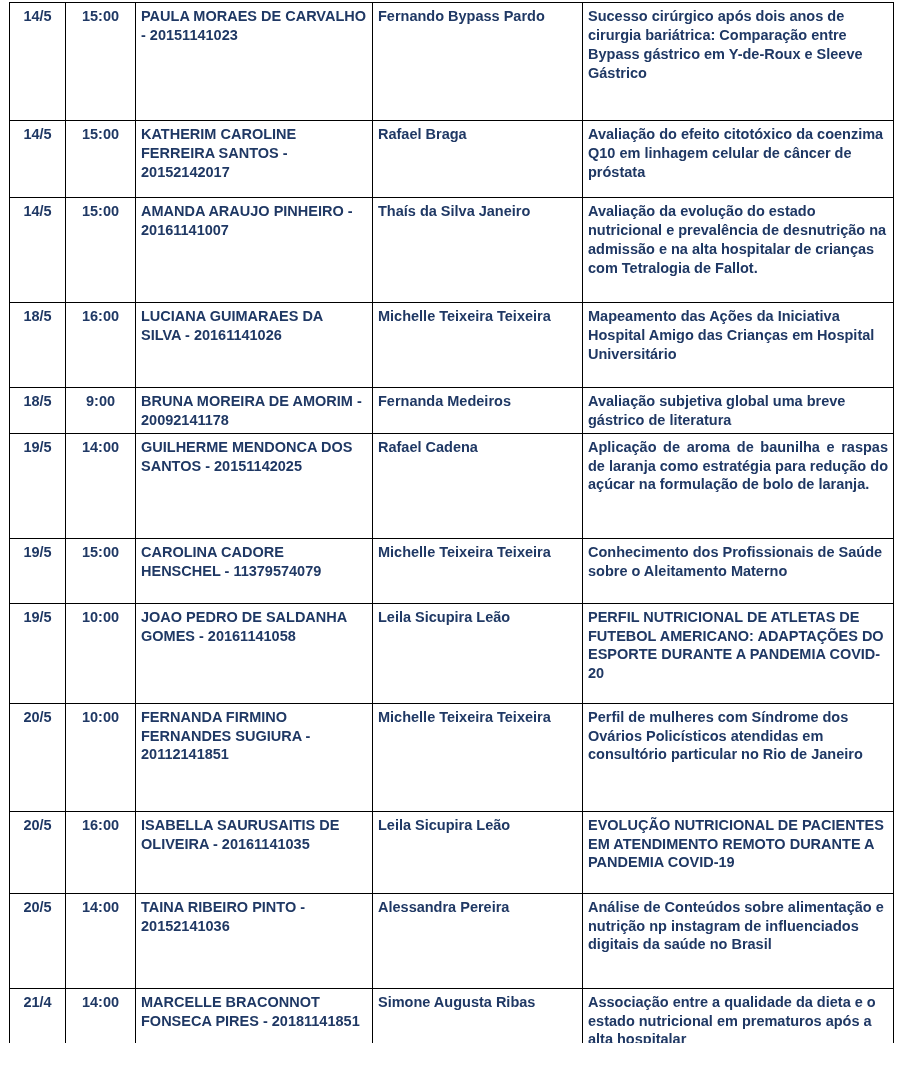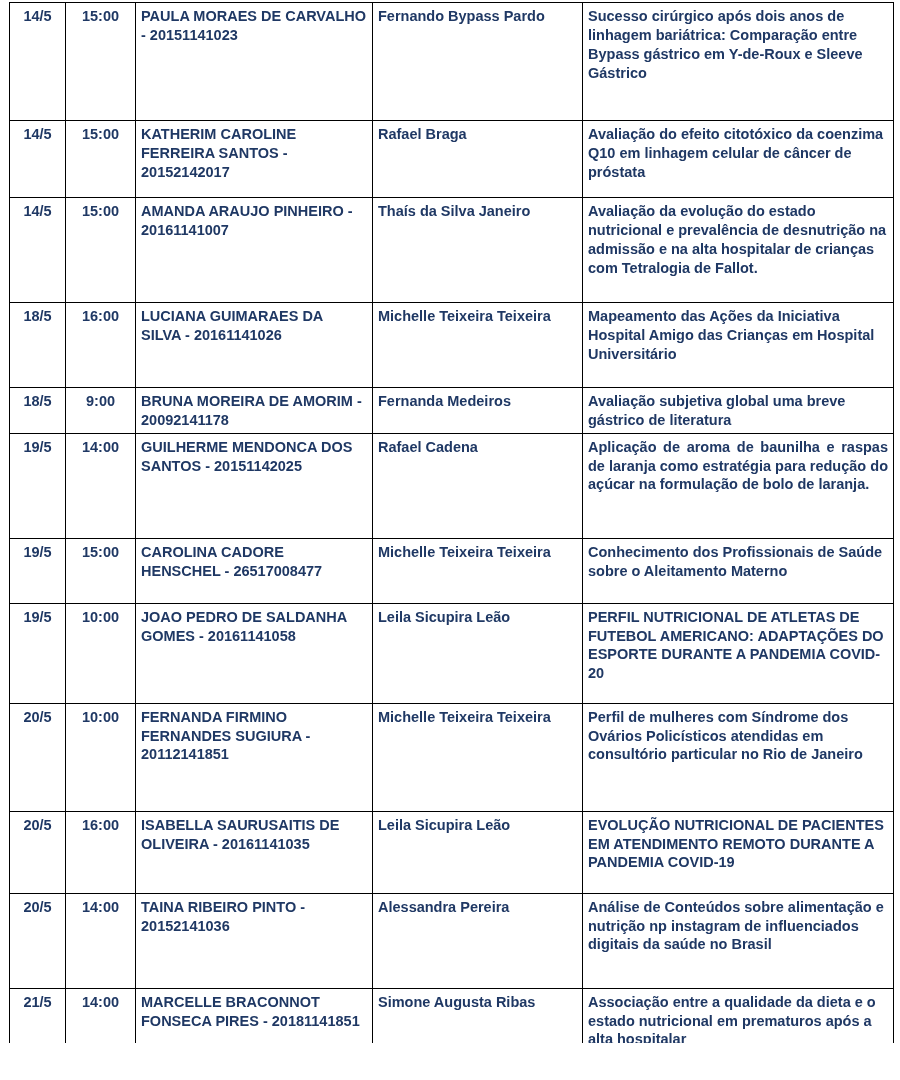--- a/index.html
+++ b/index.html
@@ -60,21 +60,21 @@
       <col style="width:237px">
       <col style="width:210px">
       <col style="width:311px">
     </colgroup>
     <tbody>
         <tr style="height: 118px;">
           <td class="col-date">14/5</td>
           <td class="col-time">15:00</td>
           <td class="col-student">PAULA MORAES DE CARVALHO - 20151141023</td>
           <td class="col-advisor">Fernando Bypass Pardo</td>
-          <td class="col-title">Sucesso cirúrgico após dois anos de linhagem bariátrica: Comparação entre Bypass gástrico em Y-de-Roux e Sleeve Gástrico</td>
+          <td class="col-title">Sucesso cirúrgico após dois anos de cirurgia bariátrica: Comparação entre Bypass gástrico em Y-de-Roux e Sleeve Gástrico</td>
         </tr>
         <tr style="height: 77px;">
           <td class="col-date">14/5</td>
           <td class="col-time">15:00</td>
           <td class="col-student">KATHERIM CAROLINE FERREIRA SANTOS - 20152142017</td>
           <td class="col-advisor">Rafael Braga</td>
           <td class="col-title">Avaliação do efeito citotóxico da coenzima Q10 em linhagem celular de câncer de próstata</td>
         </tr>
         <tr style="height: 105px;">
           <td class="col-date">14/5</td>
@@ -100,21 +100,21 @@
         <tr style="height: 105px;">
           <td class="col-date">19/5</td>
           <td class="col-time">14:00</td>
           <td class="col-student">GUILHERME MENDONCA DOS SANTOS - 20151142025</td>
           <td class="col-advisor">Rafael Cadena</td>
           <td class="col-title justify">Aplicação de aroma de baunilha e raspas de laranja como estratégia para redução do açúcar na formulação de bolo de laranja.</td>
         </tr>
         <tr style="height: 65px;">
           <td class="col-date">19/5</td>
           <td class="col-time">15:00</td>
-          <td class="col-student">CAROLINA CADORE HENSCHEL - 26517008477</td>
+          <td class="col-student">CAROLINA CADORE HENSCHEL - 11379574079</td>
           <td class="col-advisor">Michelle Teixeira Teixeira</td>
           <td class="col-title">Conhecimento dos Profissionais de Saúde sobre o Aleitamento Materno</td>
         </tr>
         <tr style="height: 100px;">
           <td class="col-date">19/5</td>
           <td class="col-time">10:00</td>
           <td class="col-student">JOAO PEDRO DE SALDANHA GOMES - 20161141058</td>
           <td class="col-advisor">Leila Sicupira Leão</td>
           <td class="col-title">PERFIL NUTRICIONAL DE ATLETAS DE FUTEBOL AMERICANO: ADAPTAÇÕES DO ESPORTE DURANTE A PANDEMIA COVID-20</td>
         </tr>
@@ -133,21 +133,21 @@
           <td class="col-title">EVOLUÇÃO NUTRICIONAL DE PACIENTES EM ATENDIMENTO REMOTO DURANTE A PANDEMIA COVID-19</td>
         </tr>
         <tr style="height: 95px;">
           <td class="col-date">20/5</td>
           <td class="col-time">14:00</td>
           <td class="col-student">TAINA RIBEIRO PINTO - 20152141036</td>
           <td class="col-advisor">Alessandra Pereira</td>
           <td class="col-title">Análise de Conteúdos sobre alimentação e nutrição np instagram de influenciados digitais da saúde no Brasil</td>
         </tr>
         <tr style="height: 85px;">
-          <td class="col-date">21/5</td>
+          <td class="col-date">21/4</td>
           <td class="col-time">14:00</td>
           <td class="col-student">MARCELLE BRACONNOT FONSECA PIRES - 20181141851</td>
           <td class="col-advisor">Simone Augusta Ribas</td>
           <td class="col-title">Associação entre a qualidade da dieta e o estado nutricional em prematuros após a alta hospitalar</td>
         </tr>
         <tr class="trailing-row" style="height: 24px;">
           <td class="col-date"></td>
           <td class="col-time"></td>
           <td class="col-student"></td>
           <td class="col-advisor"></td>

